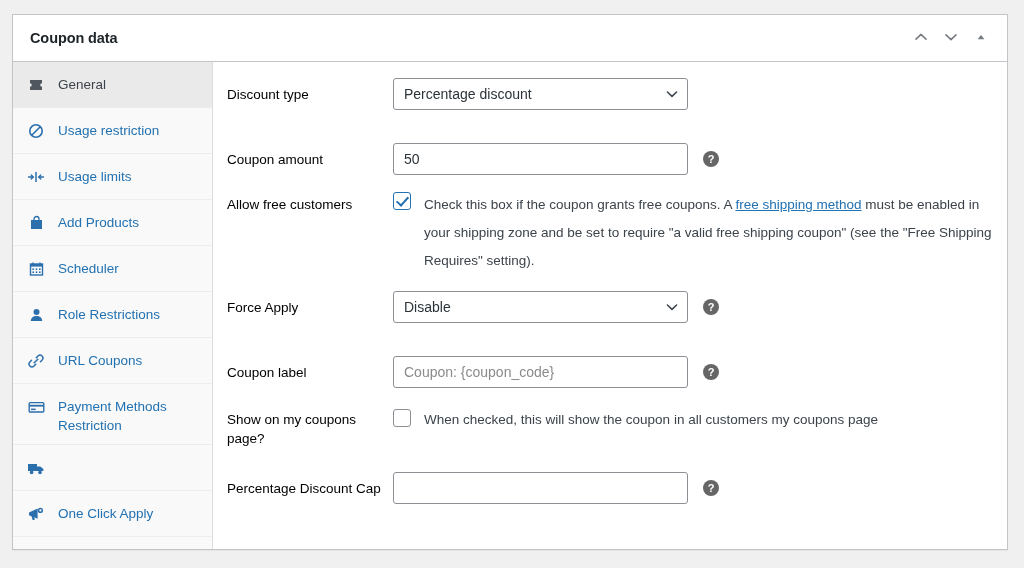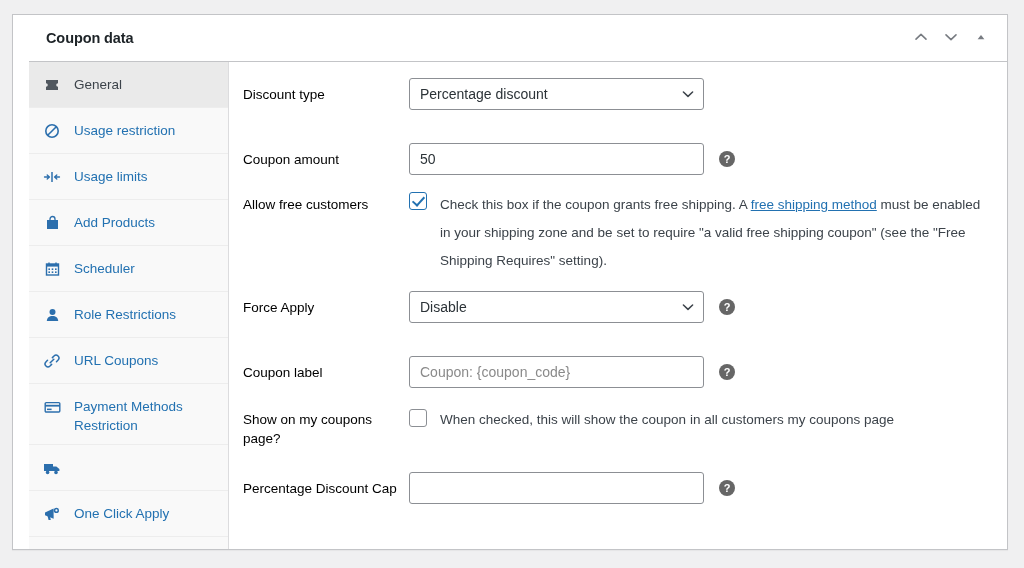--- a/index.html
+++ b/index.html
@@ -22,21 +22,20 @@
     left: 12px;
     top: 14px;
     width: 996px;
     height: 536px;
     background: #ffffff;
     border: 1px solid #c3c4c7;
     box-shadow: 0 1px 1px rgba(0,0,0,.04);
     box-sizing: border-box;
     display: flex;
     flex-direction: column;
-    padding-left: 16px;
   }
 
   
   .panel-header {
     height: 47px;
     flex: 0 0 47px;
     border-bottom: 1px solid #c3c4c7;
     display: flex;
     align-items: center;
     padding: 0 12px 0 17px;
@@ -431,21 +430,21 @@
           <input class="txt" type="text" value="50" style="">
           <span class="help">?</span>
         </div>
       </div>
 
       <div class="field-row cb-row">
         <div class="field-label" style="padding-top:4px">Allow free customers</div>
         <div class="field-control">
           <div class="cb-line">
             <span class="cbox checked"></span>
-            <span class="cb-desc"><span>Check this box if the coupon grants free shipping. A </span><a href="#">free shipping method</a><span> must be enabled in your shipping zone and be set to require "a valid free shipping coupon" (see the "Free Shipping Requires" setting).</span></span>
+            <span class="cb-desc"><span>Check this box if the coupon grants free coupons. A </span><a href="#">free shipping method</a><span> must be enabled in your shipping zone and be set to require "a valid free shipping coupon" (see the "Free Shipping Requires" setting).</span></span>
           </div>
         </div>
       </div>
 
       <div class="field-row" style="margin-top:8px">
         <div class="field-label">Force Apply</div>
         <div class="field-control">
           <div class="sel-wrap">
             <select class="sel">
               <option>Disable</option>

